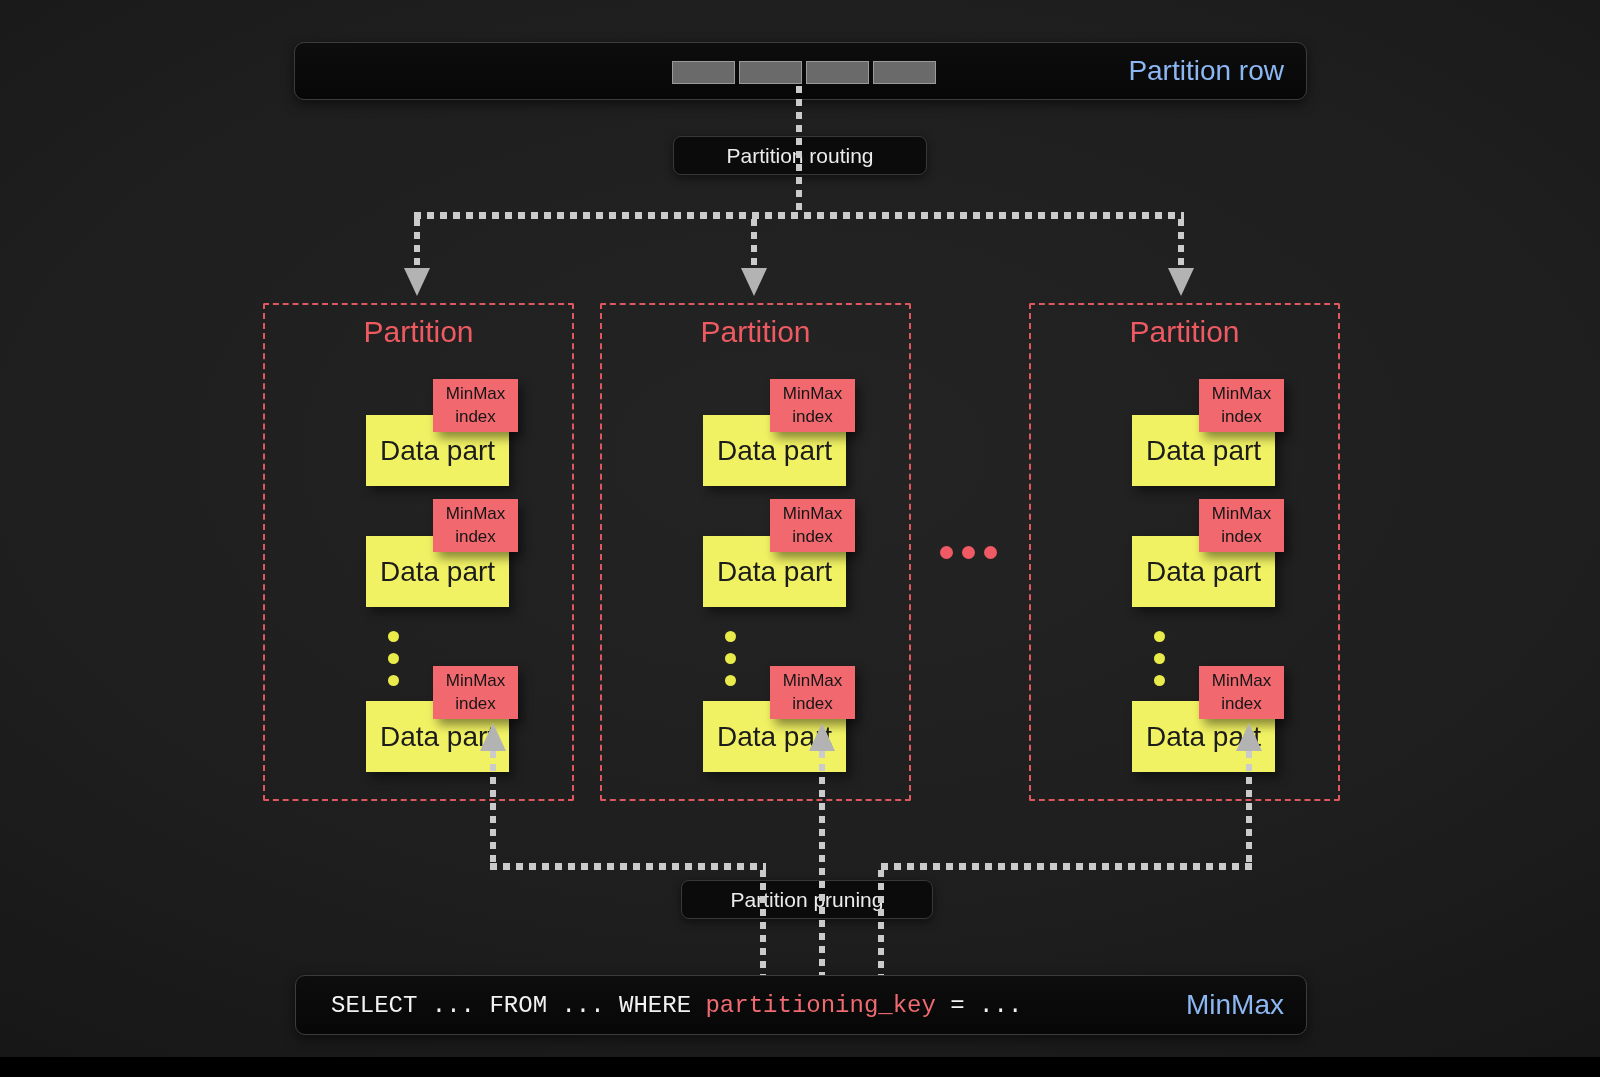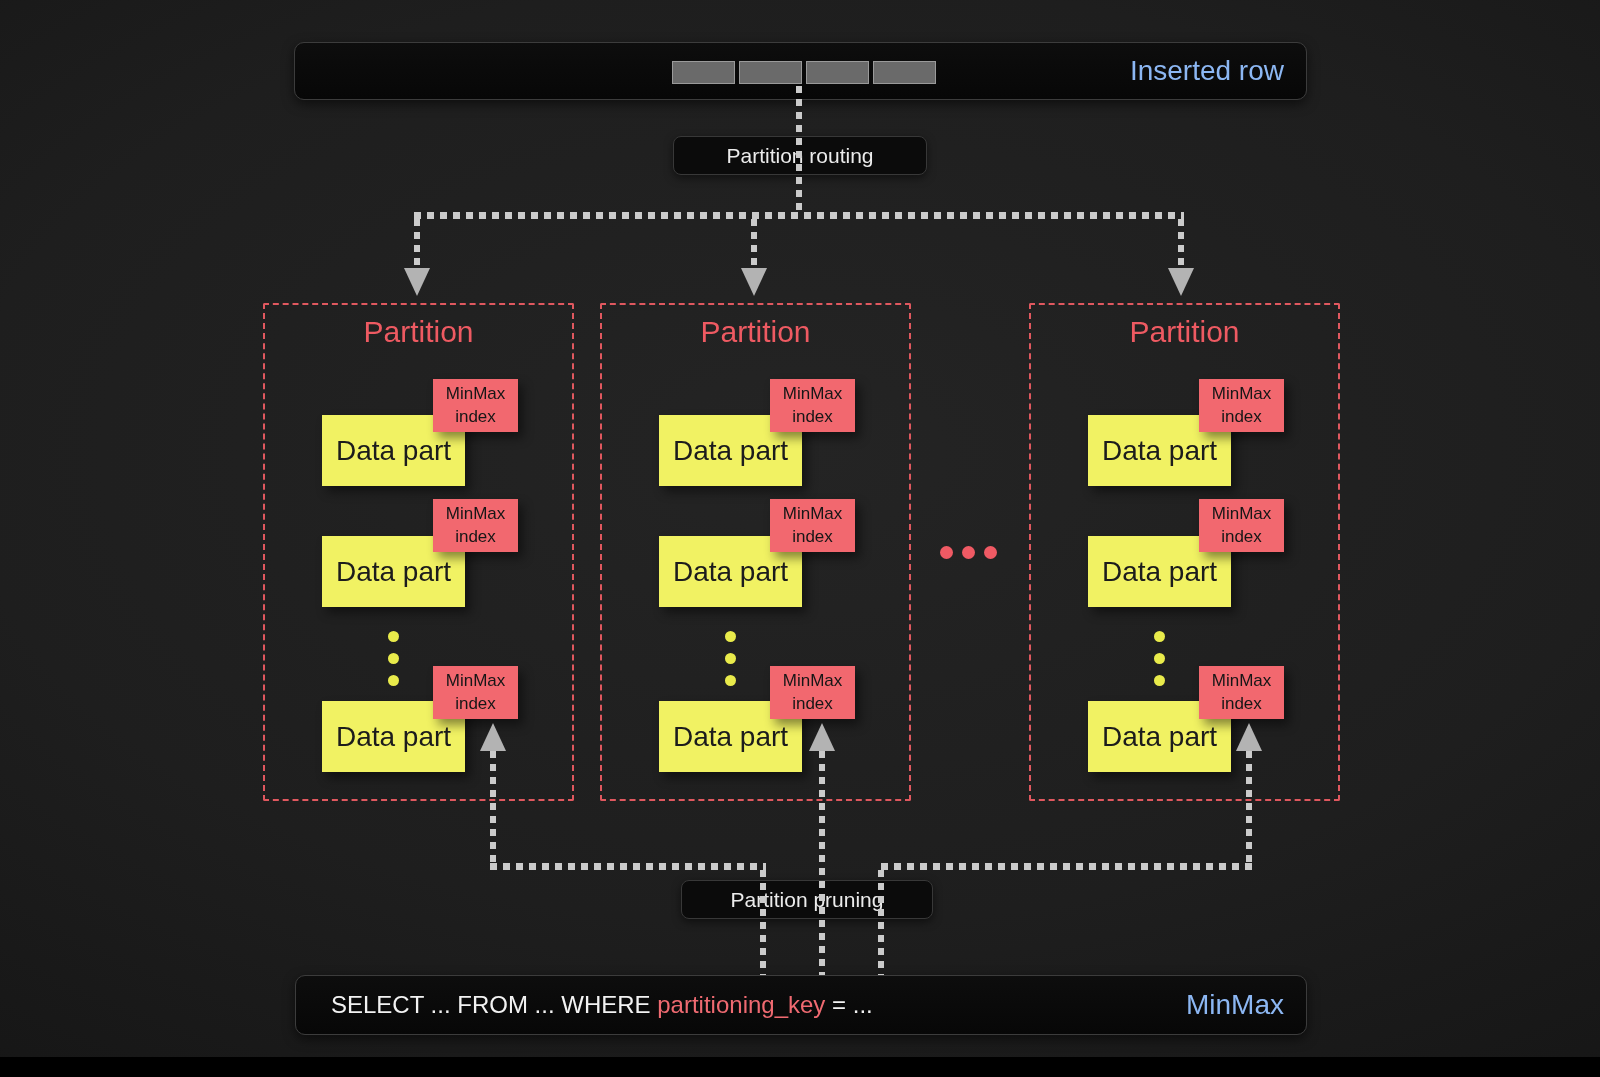--- a/index.html
+++ b/index.html
@@ -35,54 +35,54 @@
     border-bottom:28px solid #b3b3b3; }
 
   
   .partition { position:absolute; top:303px; width:307px; height:494px;
     border:2px dashed #e0585f; border-radius:2px; }
   .partition-title { position:absolute; top:10px; left:0; width:100%;
     text-align:center; color:#ee5a62; font-size:30px; }
 
   .data-part { position:absolute; width:143px; height:71px; background:#f1f263;
     display:flex; align-items:center; justify-content:center;
-    color:#1c1c1c; font-size:28px; box-shadow:5px 6px 10px rgba(0,0,0,.45); }
+    color:#1c1c1c; font-size:28px; box-shadow:5px 6px 10px rgba(0,0,0,.45);margin-left:44px; }
   .minmax { position:absolute; width:85px; height:53px; background:#f2686f;
     display:flex; align-items:center; justify-content:center; text-align:center;
     color:#161616; font-size:17px; line-height:1.3;
     box-shadow:5px 6px 10px rgba(0,0,0,.45); z-index:3; }
   .ydot { position:absolute; width:11px; height:11px; border-radius:50%; background:#e9eb4b; }
   .rdot { position:absolute; width:13px; height:13px; border-radius:50%; background:#f05a64; }
 
   
   .row-bar { position:absolute; left:377px; top:18px; display:flex; gap:4px; }
   .row-seg { width:61px; height:21px; background:#6a6a6a; border:1px solid #9a9a9a; }
 
   .blue-label { color:#8cb7f3; font-size:28px; }
 
   
-  .sql { font-family:Liberation Sans, sans-serif; font-size:24px; white-space:pre; }
+  .sql { font-family:Liberation Mono, monospace; font-size:24px; white-space:pre; }
   .sql-plain { color:#f2f2f2; }
   .sql-key { color:#ef6a71; }
 
   .bottom-band { position:absolute; left:0; top:1057px; width:1600px; height:20px; background:#000; }
 </style>
 </head>
 <body>
 
 <div id="canvas">
 
   <div class="dark-box" style="left:294px; top:42px; width:1013px; height:58px; justify-content:flex-end; padding-right:22px; box-sizing:border-box;">
     <div class="row-bar">
       <div class="row-seg"></div>
       <div class="row-seg"></div>
       <div class="row-seg"></div>
       <div class="row-seg"></div>
     </div>
-    <span class="blue-label">Inserted row</span>
+    <span class="blue-label">Partition row</span>
   </div>
 
   <div class="vdot" style="left:796px; top:86px; height:129px; z-index:6;"></div>
   <div class="pill" style="left:673px; top:136px; width:252px; height:37px; z-index:5;">
     <span>Partition routing</span>
   </div>
   <div class="hdot" style="left:414px; top:212px; width:770px;"></div>
 
   <div class="vdot" style="left:414px; top:219px; height:49px;"></div>
   <div class="arrow-down" style="left:404px; top:268px;"></div>

